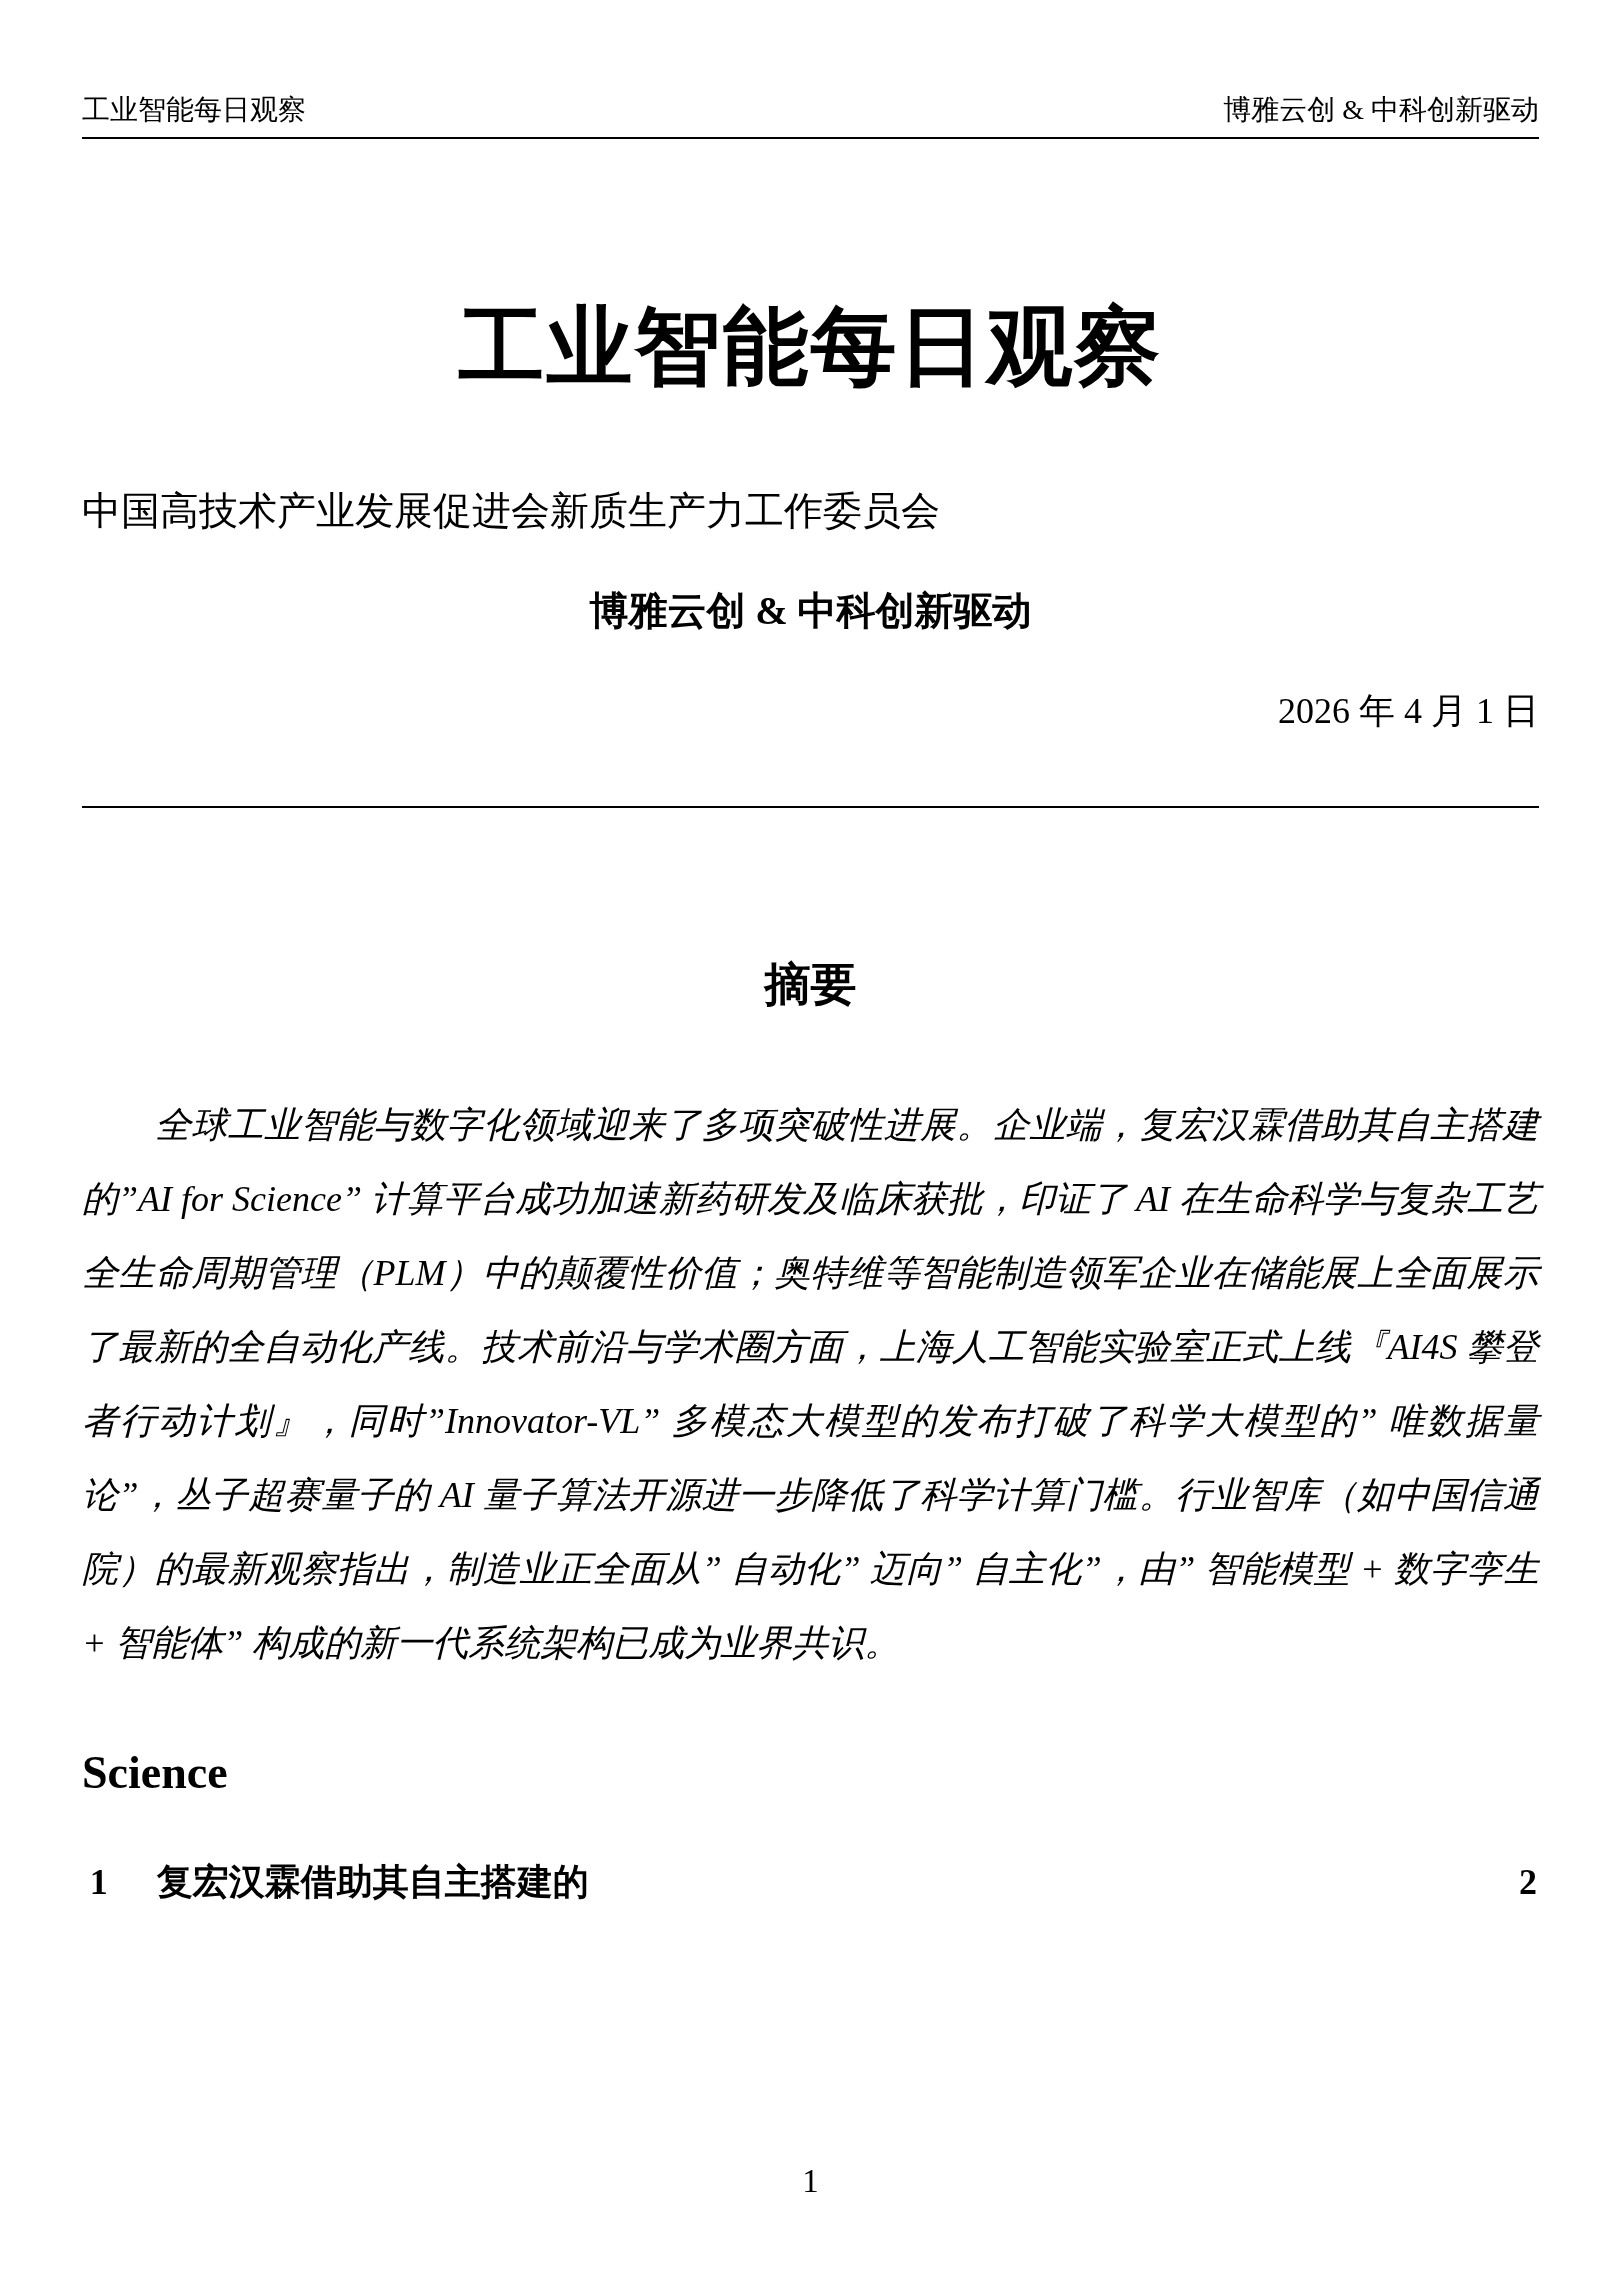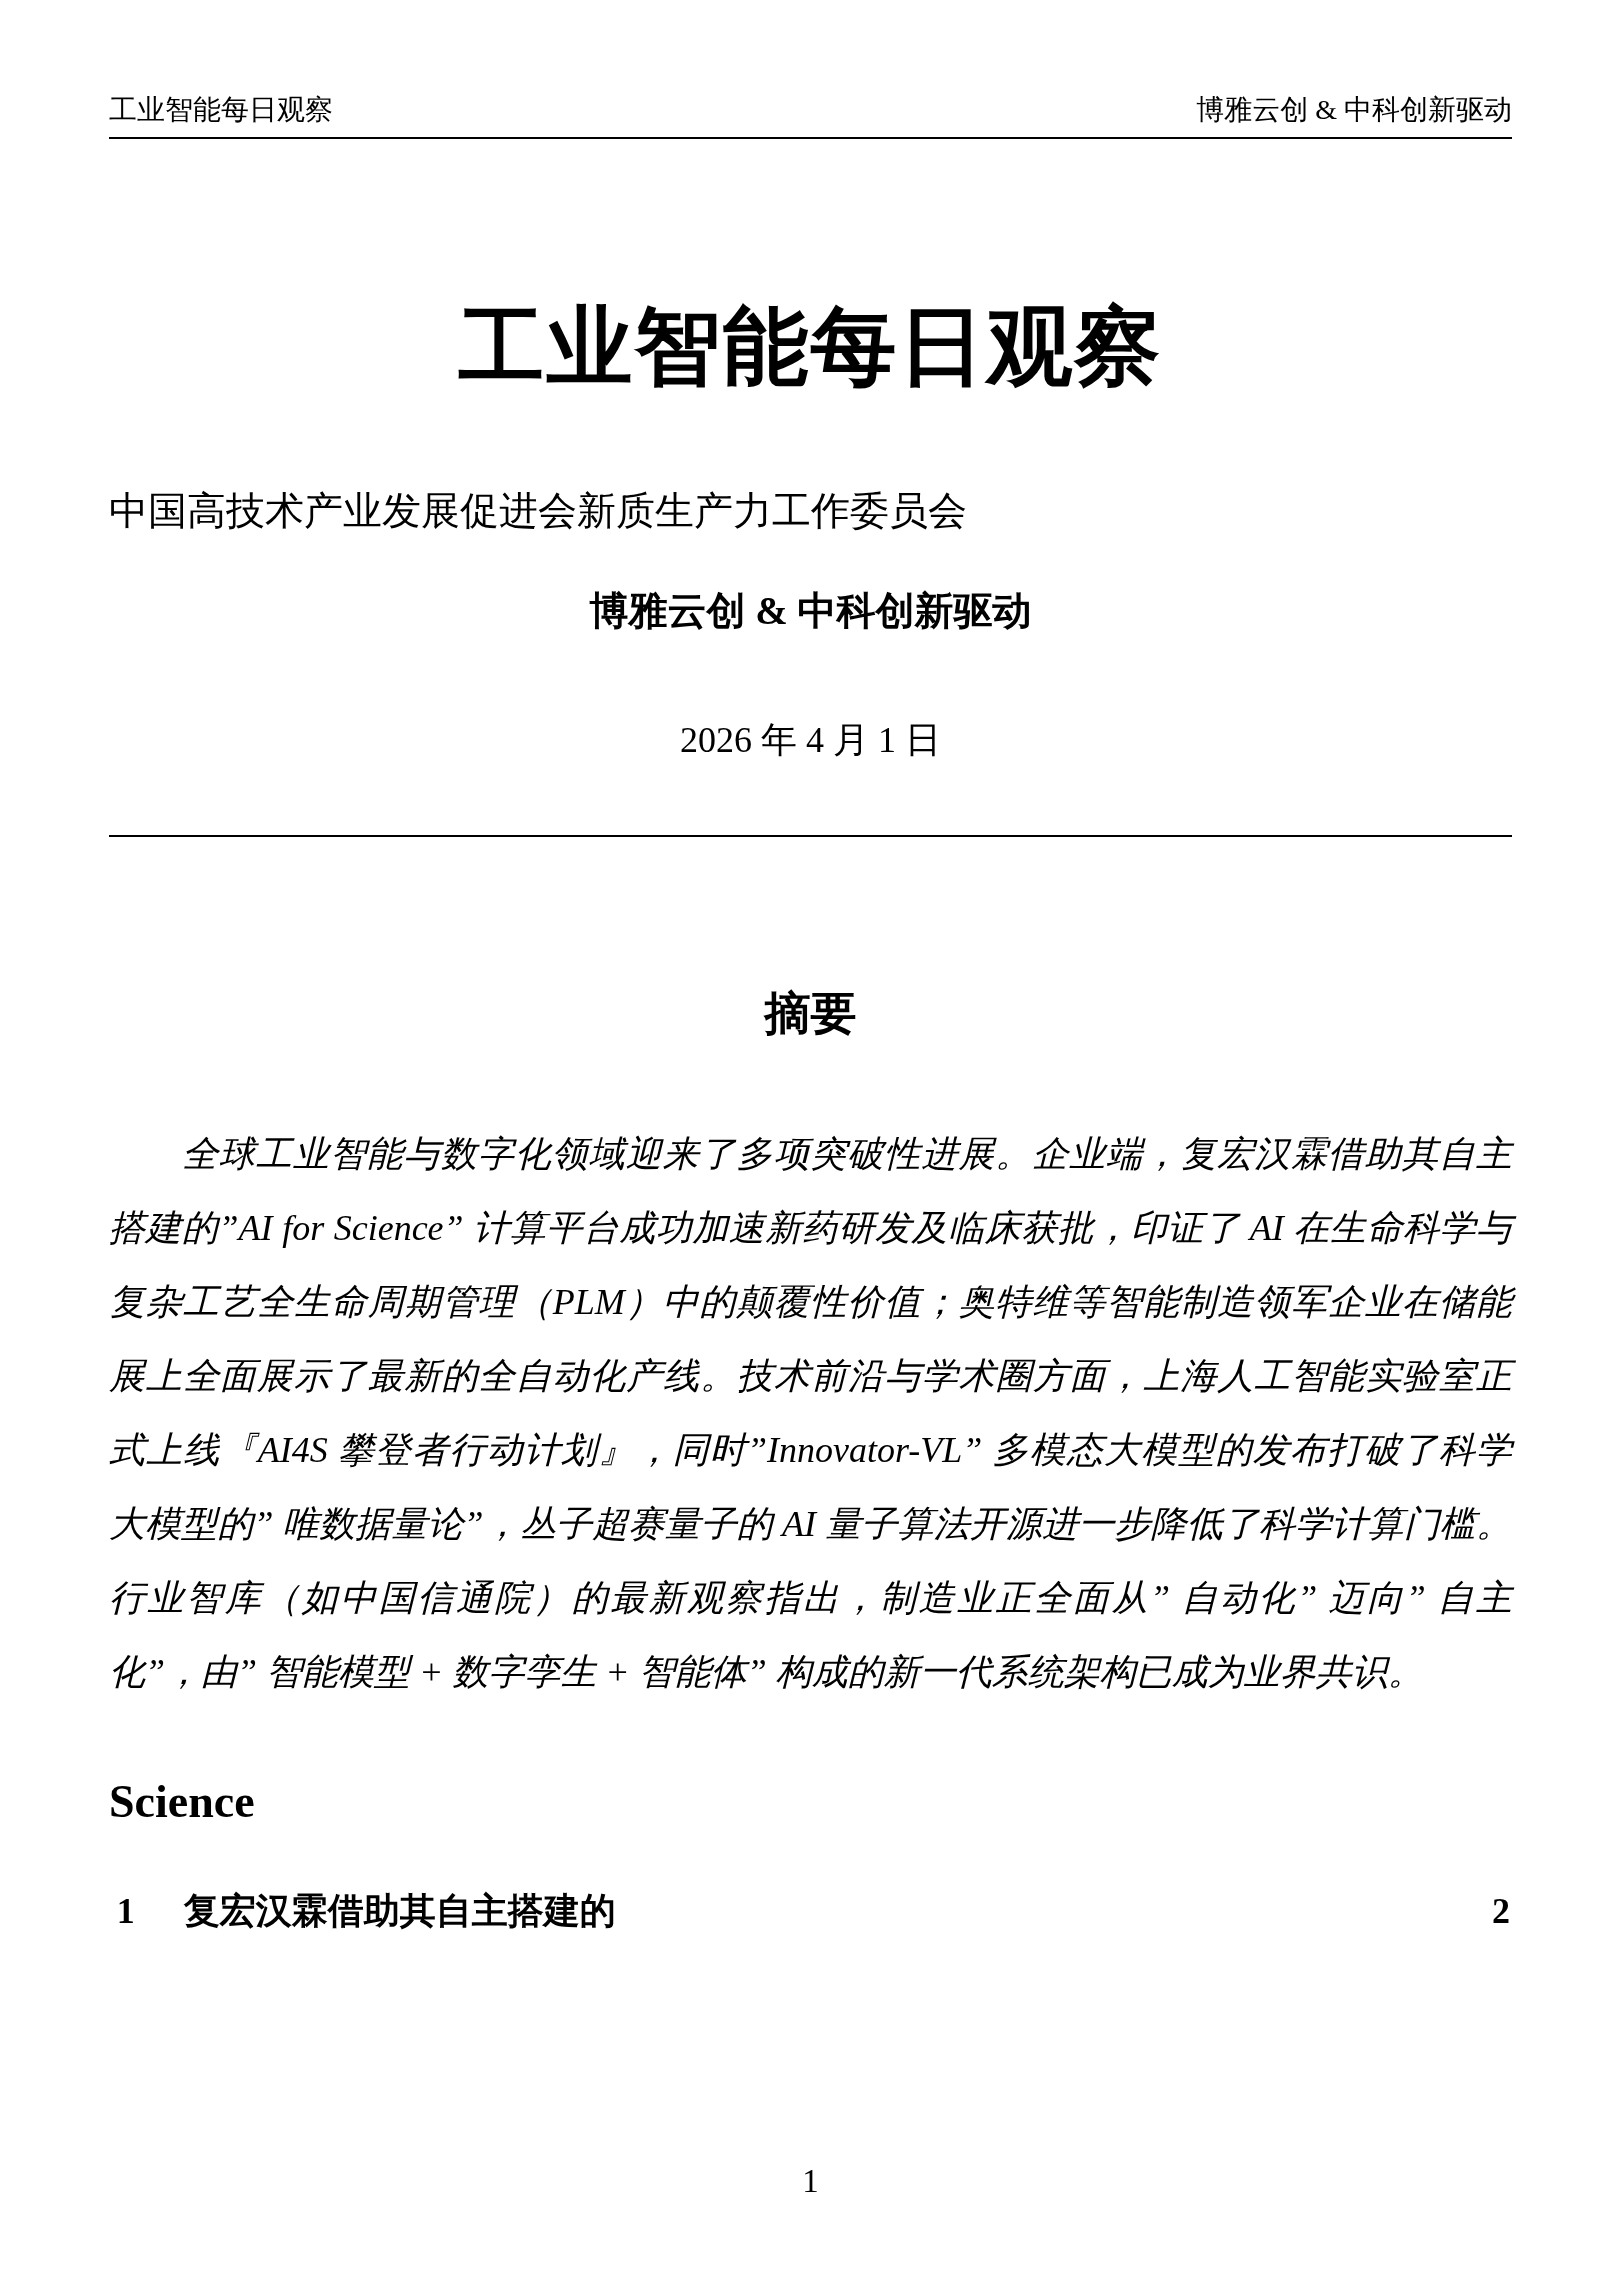--- a/index.html
+++ b/index.html
@@ -6,21 +6,21 @@
   html, body { background: #ffffff; }
   body {
     font-family: "Liberation Serif", "DejaVu Serif", serif;
     color: #000000;
   }
   .page {
     position: relative;
     width: 1621px;
     height: 2293px;
     background: #ffffff;
-    padding: 0 109px;
+    padding: 0 82px;
     overflow: hidden;
   }
   
   .running-header {
     display: flex;
     justify-content: space-between;
     align-items: flex-end;
     padding-top: 92px;
     padding-bottom: 9.8px;
     border-bottom: 2.9px solid #000000;
@@ -43,22 +43,22 @@
     font-weight: 400;
   }
   .authors {
     margin-top: 53px;
     text-align: center;
     font-size: 39px;
     line-height: 47px;
     font-weight: 700;
   }
   .doc-date {
-    margin-top: 85px;
-    text-align: center;
+    margin-top: 56px;
+    text-align: right;
     font-size: 36px;
     line-height: 43px;
   }
   .title-rule {
     margin-top: 73px;
     border: none;
     border-top: 2.9px solid #000000;
     width: 100%;
   }
   

